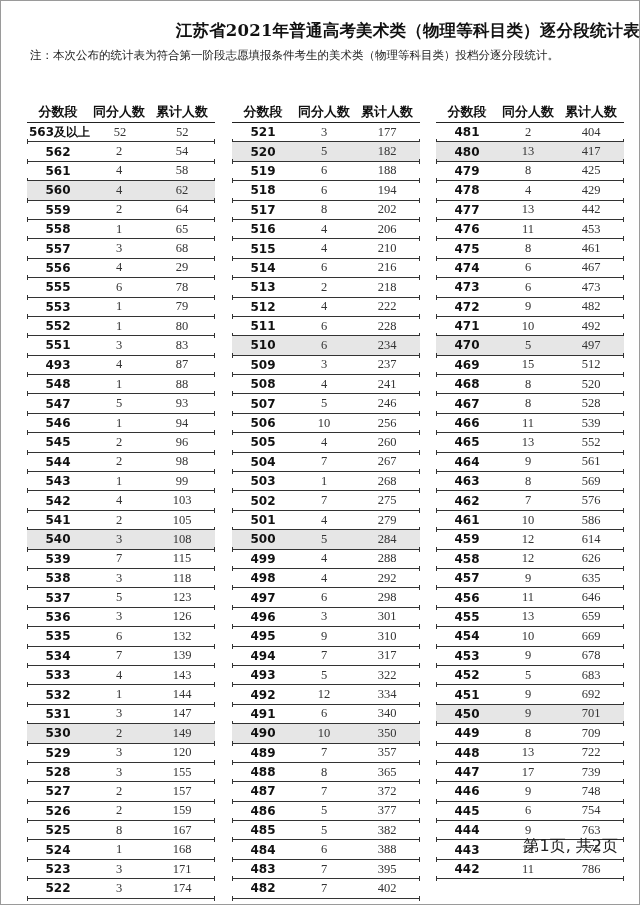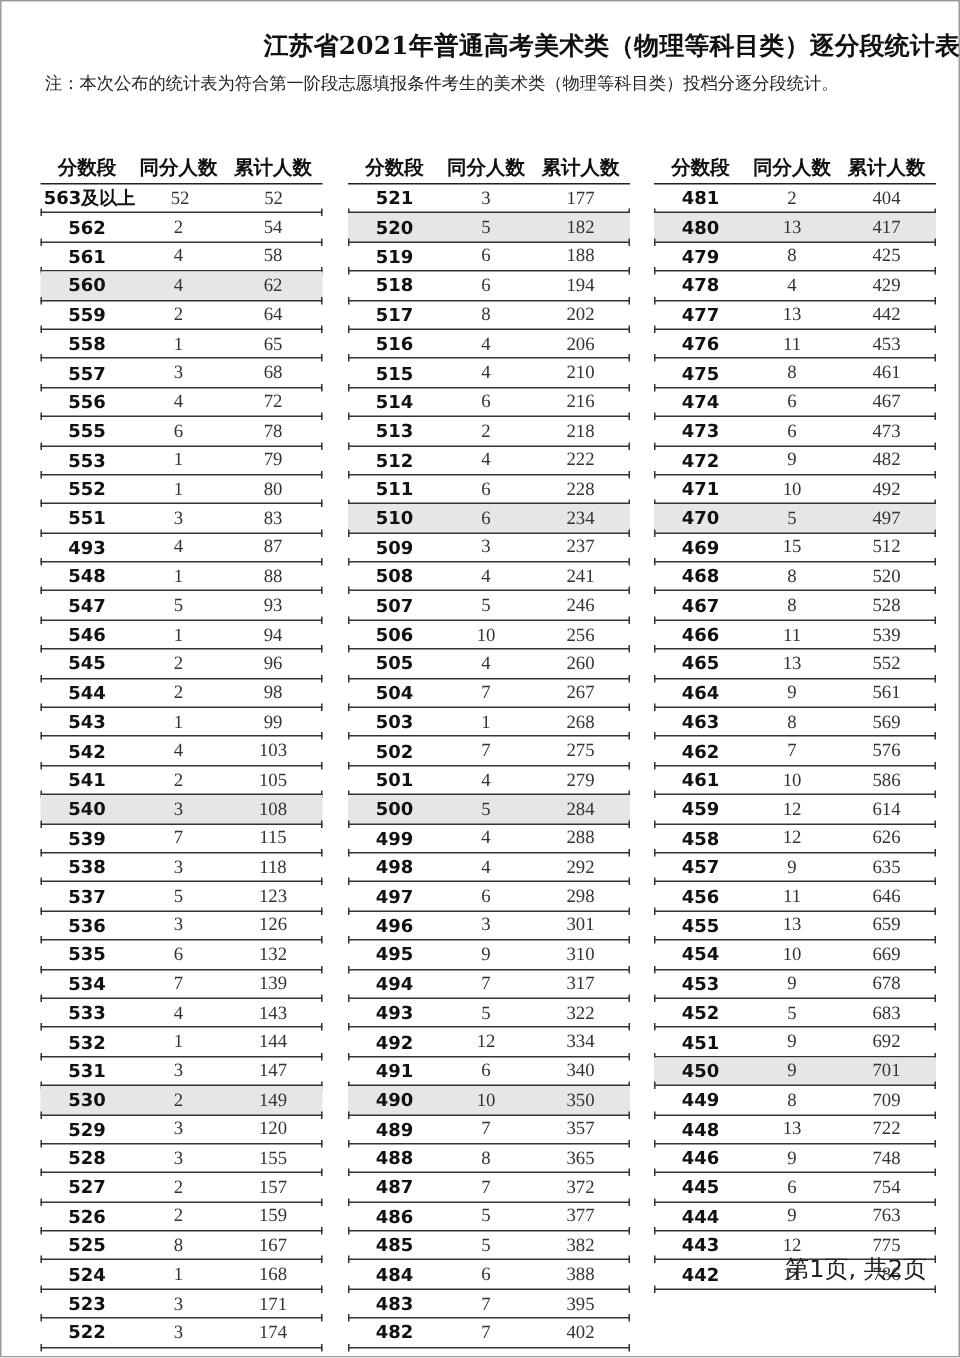--- a/index.html
+++ b/index.html
@@ -46,21 +46,21 @@
       font-size: 11.5px;
     }
     .row::before, .row::after {
       content: ""; position: absolute; bottom: -3px; width: 1px; height: 5px; background: #333;
     }
     .row::before { left: 0; }
     .row::after { right: 0; }
     .row.hl { background: #e6e6e6; }
     .row span { display: block; text-align: center; }
     .row .score { font-weight: bold; font-family: "DejaVu Sans", "Liberation Sans", sans-serif; font-size: 12px; }
-    .row .score.wide { text-align: center; padding-left: 2px; }
+    .row .score.wide { text-align: left; padding-left: 2px; }
     .row .cnt, .row .cum { font-family: "Liberation Serif", "DejaVu Serif", serif; font-size: 12.5px; color: #333; }
     .footer {
       position: absolute; right: 22px; top: 836px;
       font-size: 16px; color: #222;
       font-family: "DejaVu Sans", "Liberation Sans", sans-serif;
     }
   </style>
 </head>
 <body>
 
@@ -107,21 +107,21 @@
         <span class="w3 cum">65</span>
       </div>
       <div class="row">
         <span class="w1 score">557</span>
         <span class="w2 cnt">3</span>
         <span class="w3 cum">68</span>
       </div>
       <div class="row">
         <span class="w1 score">556</span>
         <span class="w2 cnt">4</span>
-        <span class="w3 cum">72</span>
+        <span class="w3 cum">29</span>
       </div>
       <div class="row">
         <span class="w1 score">555</span>
         <span class="w2 cnt">6</span>
         <span class="w3 cum">78</span>
       </div>
       <div class="row">
         <span class="w1 score">553</span>
         <span class="w2 cnt">1</span>
         <span class="w3 cum">79</span>
@@ -655,20 +655,25 @@
         <span class="w1 score">449</span>
         <span class="w2 cnt">8</span>
         <span class="w3 cum">709</span>
       </div>
       <div class="row">
         <span class="w1 score">448</span>
         <span class="w2 cnt">13</span>
         <span class="w3 cum">722</span>
       </div>
       <div class="row">
+        <span class="w1 score">447</span>
+        <span class="w2 cnt">17</span>
+        <span class="w3 cum">739</span>
+      </div>
+      <div class="row">
         <span class="w1 score">446</span>
         <span class="w2 cnt">9</span>
         <span class="w3 cum">748</span>
       </div>
       <div class="row">
         <span class="w1 score">445</span>
         <span class="w2 cnt">6</span>
         <span class="w3 cum">754</span>
       </div>
       <div class="row">

